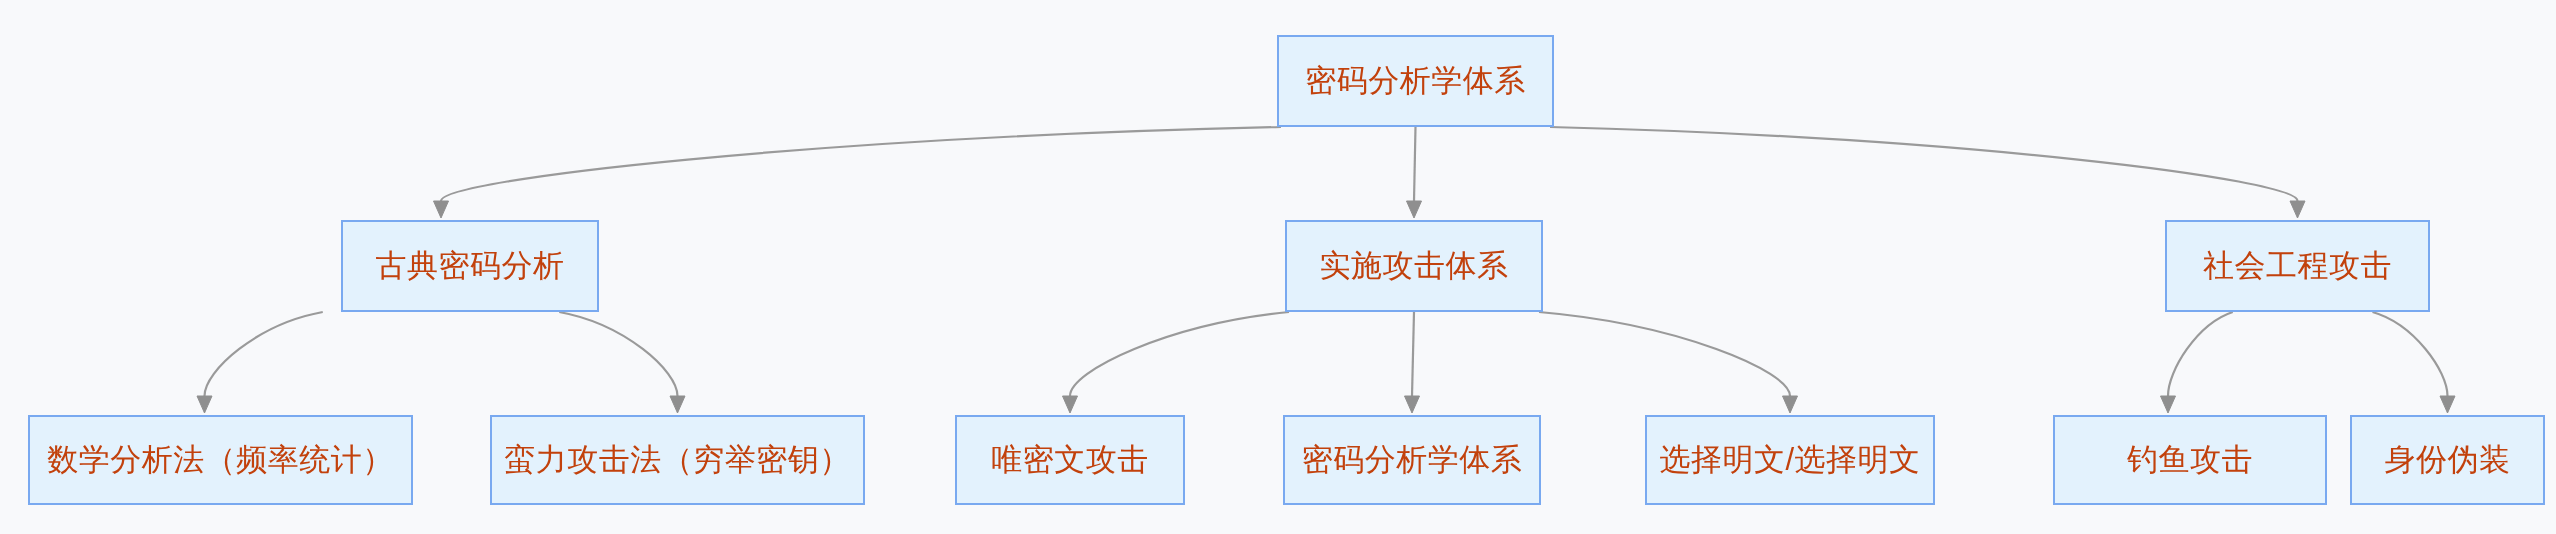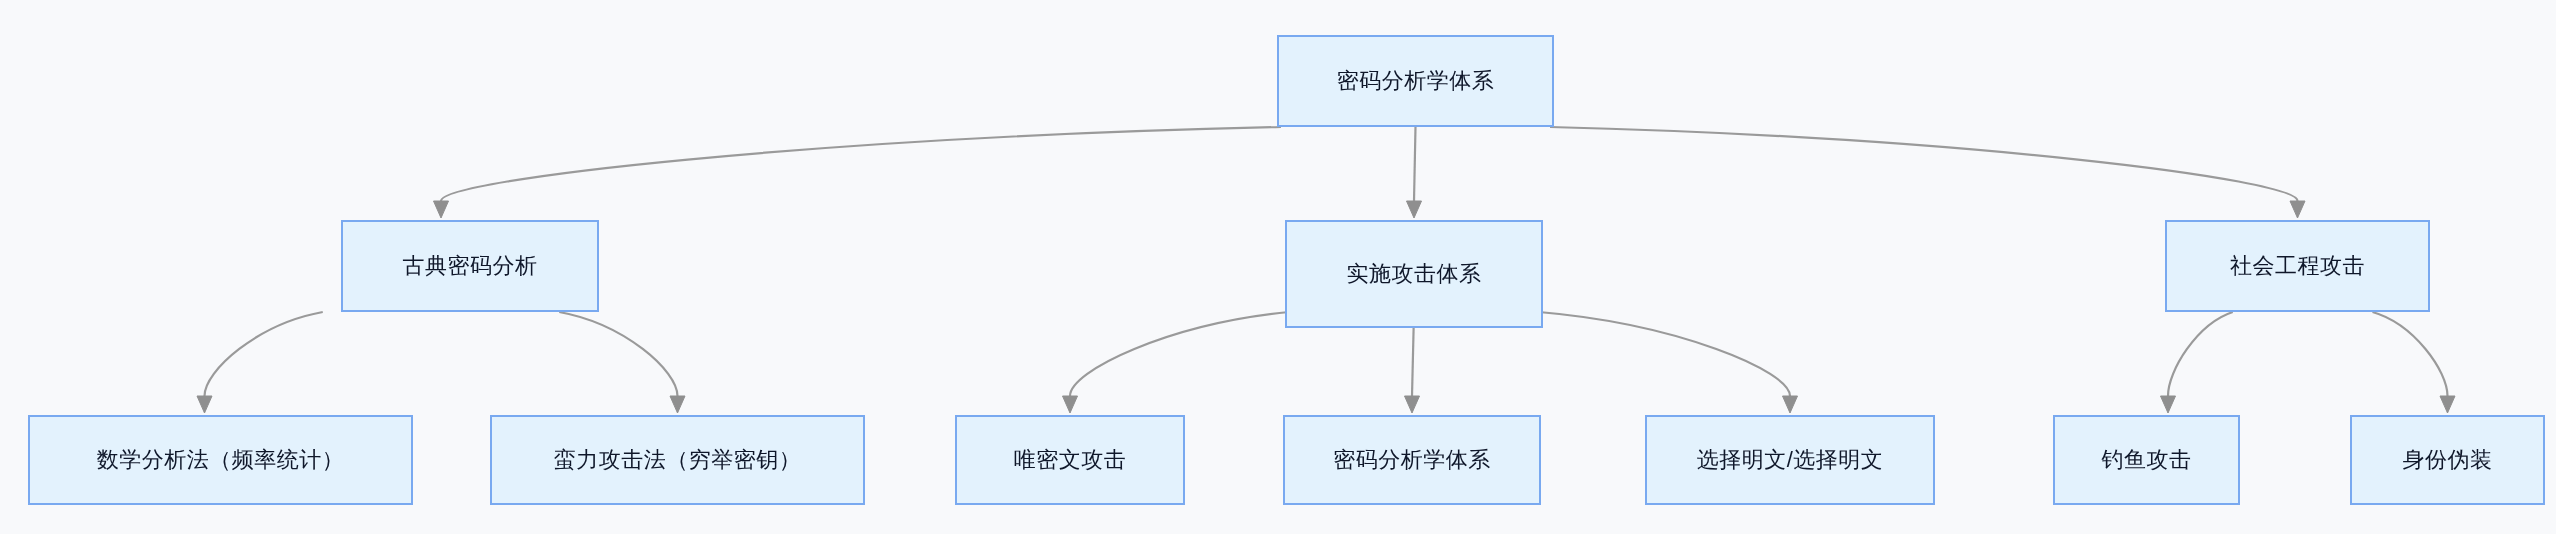--- a/index.html
+++ b/index.html
@@ -39,24 +39,24 @@
     background: #e3f2fd;
     border: 2px solid #79a9f0;
     display: flex;
     align-items: center;
     justify-content: center;
     color: #333333;
     letter-spacing: 0.5px;
     z-index: 2;
   }
   .node-label {
-    font-size: 22px;
+    font-size: 31px;
     line-height: 1.2;
     white-space: nowrap;
-    color: #0f172a;
+    color: #c2410c;
   }
 </style>
 </head>
 <body>
 
 <div id="canvas">
   <svg id="edge-layer" viewBox="0 0 2556 534" width="2556" height="534" xmlns="http://www.w3.org/2000/svg">
       <g>
         <path d="M 1281 127 C 819 137.36, 441 178.8, 441 201" class="edge-path"></path>
         <path d="M 433.5 201 L 448.5 201 L 441 218 Z" class="arrow-head"></path>
@@ -98,41 +98,41 @@
         <path d="M 2440 396 L 2455 396 L 2447.5 413 Z" class="arrow-head"></path>
       </g>
     </svg>
   <div id="node-layer">
       <div class="node" style="left: 1277px; top: 35px; width: 277px; height: 92px;">
         <span class="node-label">密码分析学体系</span>
       </div>
       <div class="node" style="left: 312px; top: 220px; width: 258px; height: 92px; margin-left: 29px;">
         <span class="node-label">古典密码分析</span>
       </div>
-      <div class="node" style="left: 1285px; top: 220px; width: 258px; height: 108px;">
+      <div class="node" style="left: 1285px; top: 220px; width: 258px; height: 92px;">
         <span class="node-label">实施攻击体系</span>
       </div>
       <div class="node" style="left: 2165px; top: 220px; width: 265px; height: 92px;">
         <span class="node-label">社会工程攻击</span>
       </div>
       <div class="node" style="left: 28px; top: 415px; width: 385px; height: 90px;">
         <span class="node-label">数学分析法（频率统计）</span>
       </div>
       <div class="node" style="left: 490px; top: 415px; width: 375px; height: 90px;">
         <span class="node-label">蛮力攻击法（穷举密钥）</span>
       </div>
       <div class="node" style="left: 955px; top: 415px; width: 230px; height: 90px;">
         <span class="node-label">唯密文攻击</span>
       </div>
       <div class="node" style="left: 1283px; top: 415px; width: 258px; height: 90px;">
         <span class="node-label">密码分析学体系</span>
       </div>
       <div class="node" style="left: 1645px; top: 415px; width: 290px; height: 90px;">
         <span class="node-label">选择明文/选择明文</span>
       </div>
-      <div class="node" style="left: 2053px; top: 415px; width: 187px; height: 90px;">
+      <div class="node" style="left: 2053px; top: 415px; width: 274px; height: 90px;">
         <span class="node-label">钓鱼攻击</span>
       </div>
       <div class="node" style="left: 2350px; top: 415px; width: 195px; height: 90px;">
         <span class="node-label">身份伪装</span>
       </div>
     </div>
 </div>
 
 </body></html>

